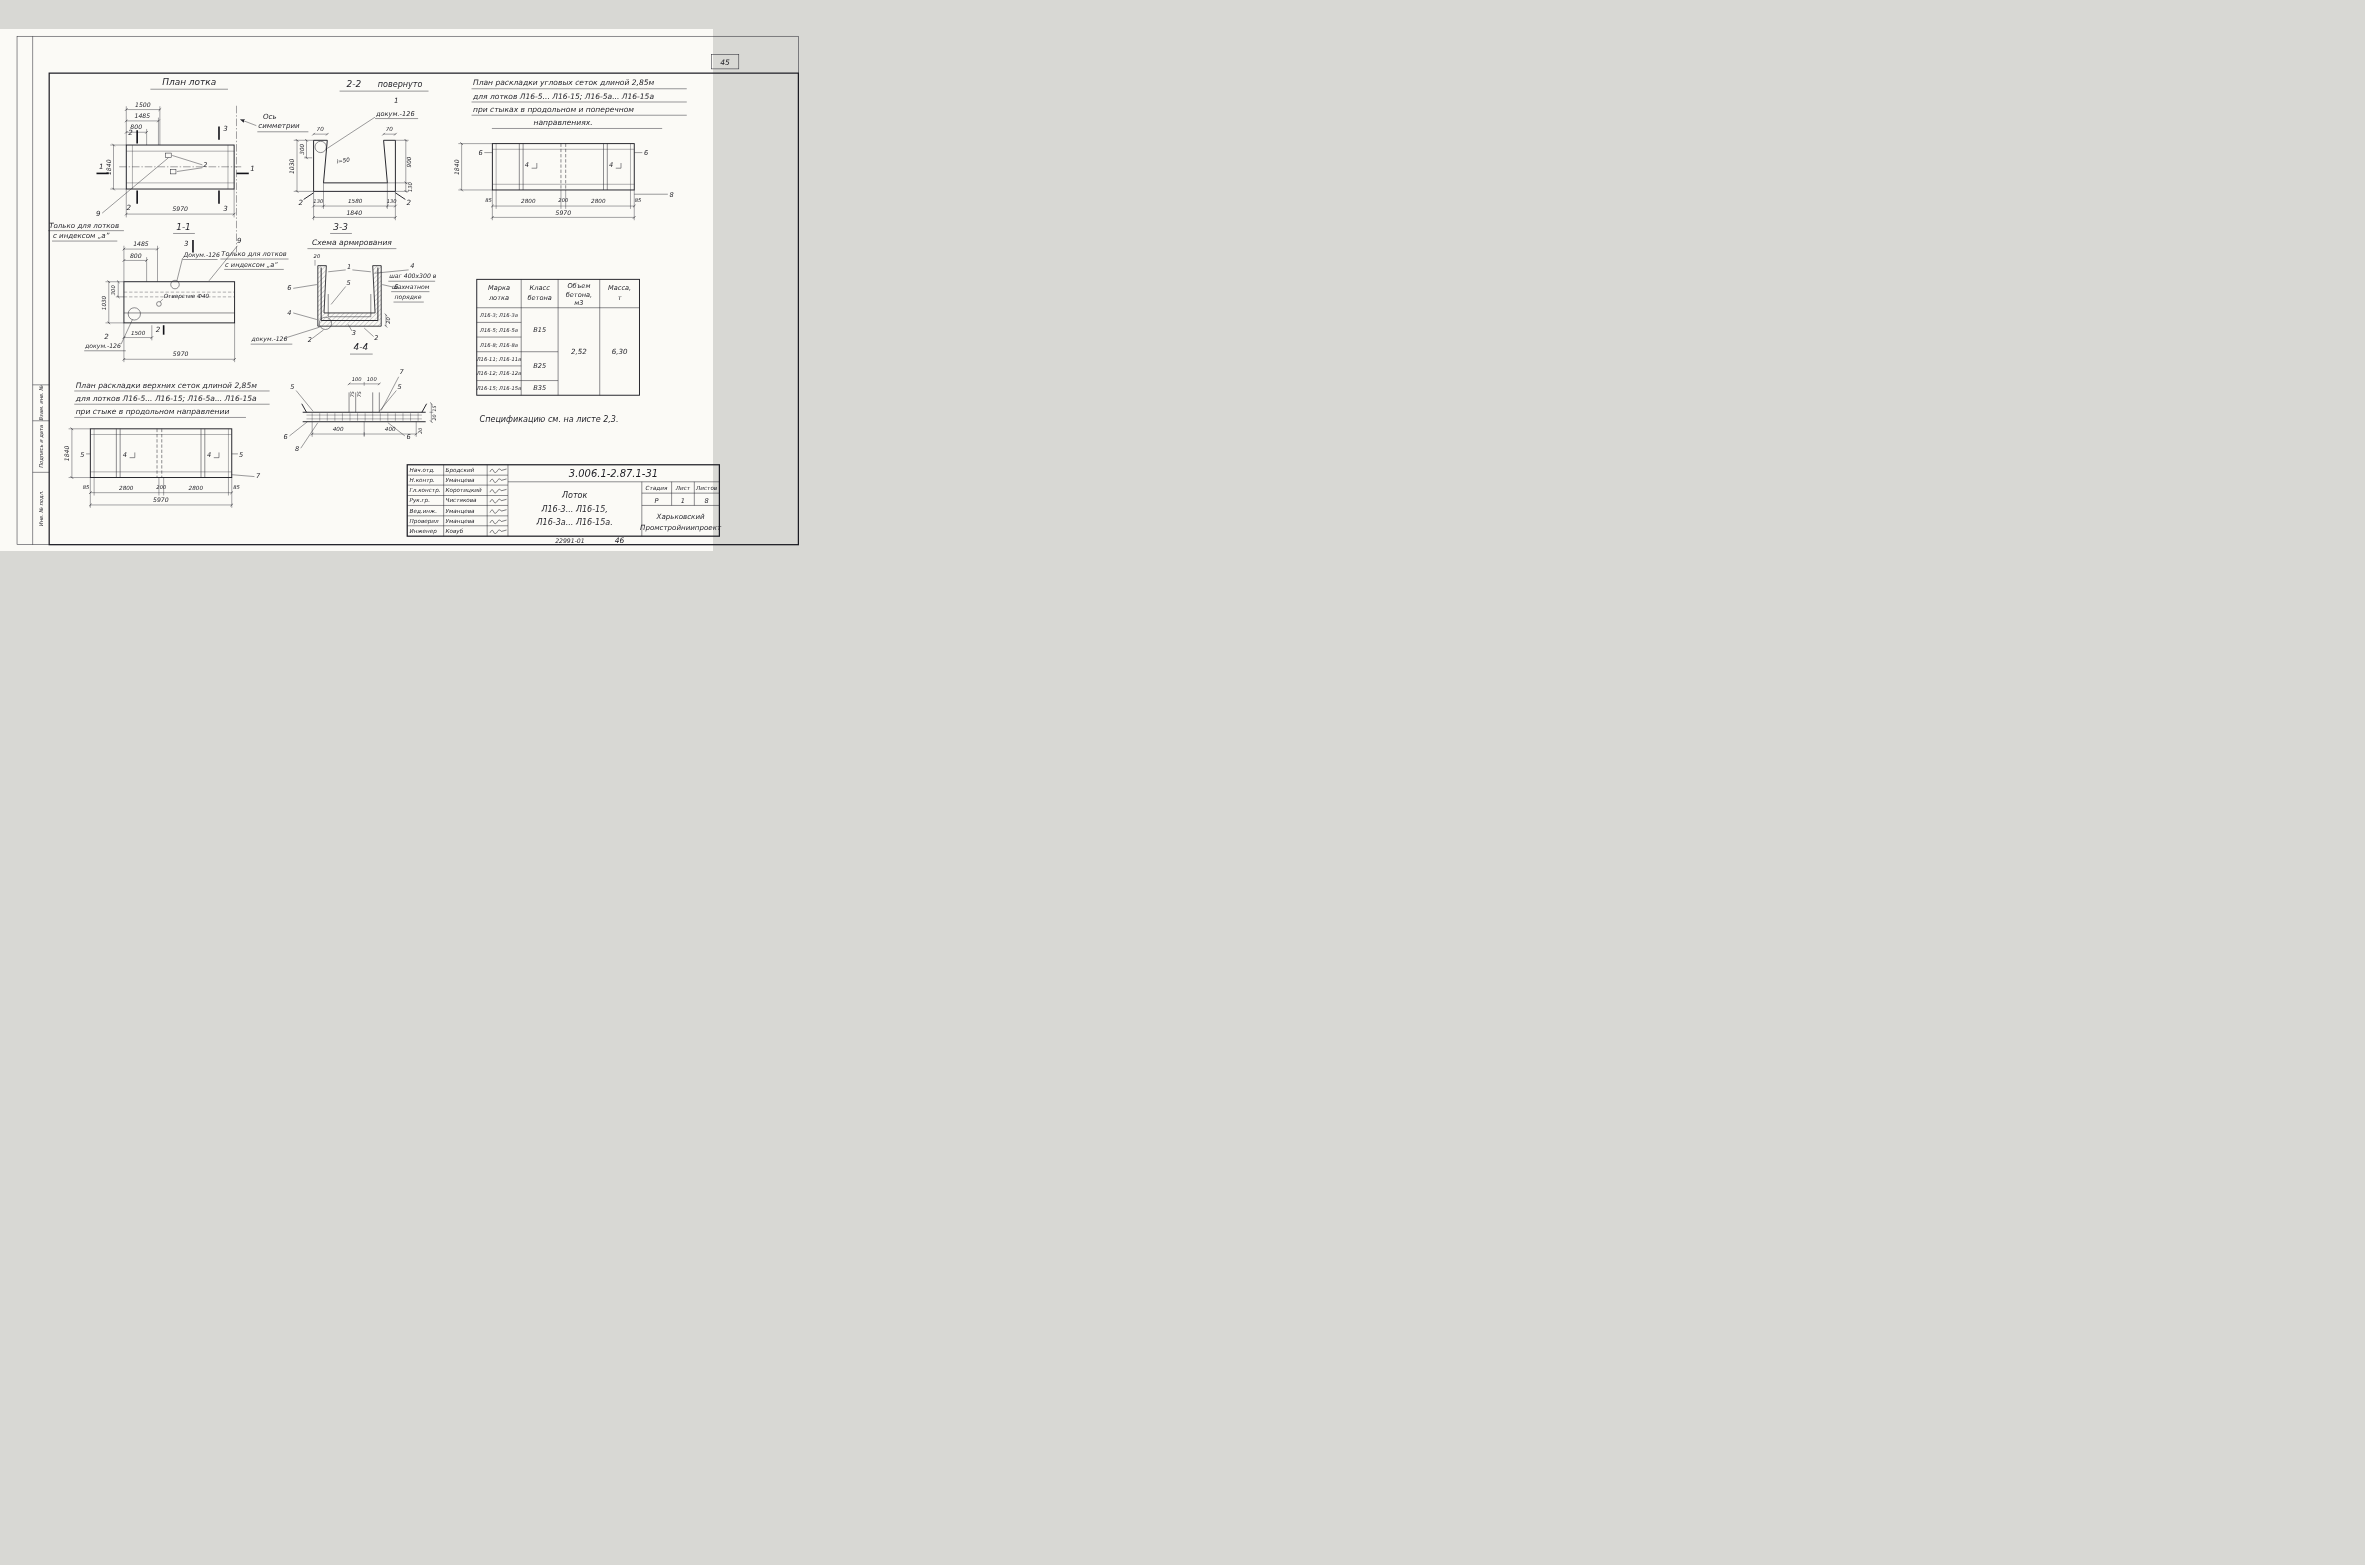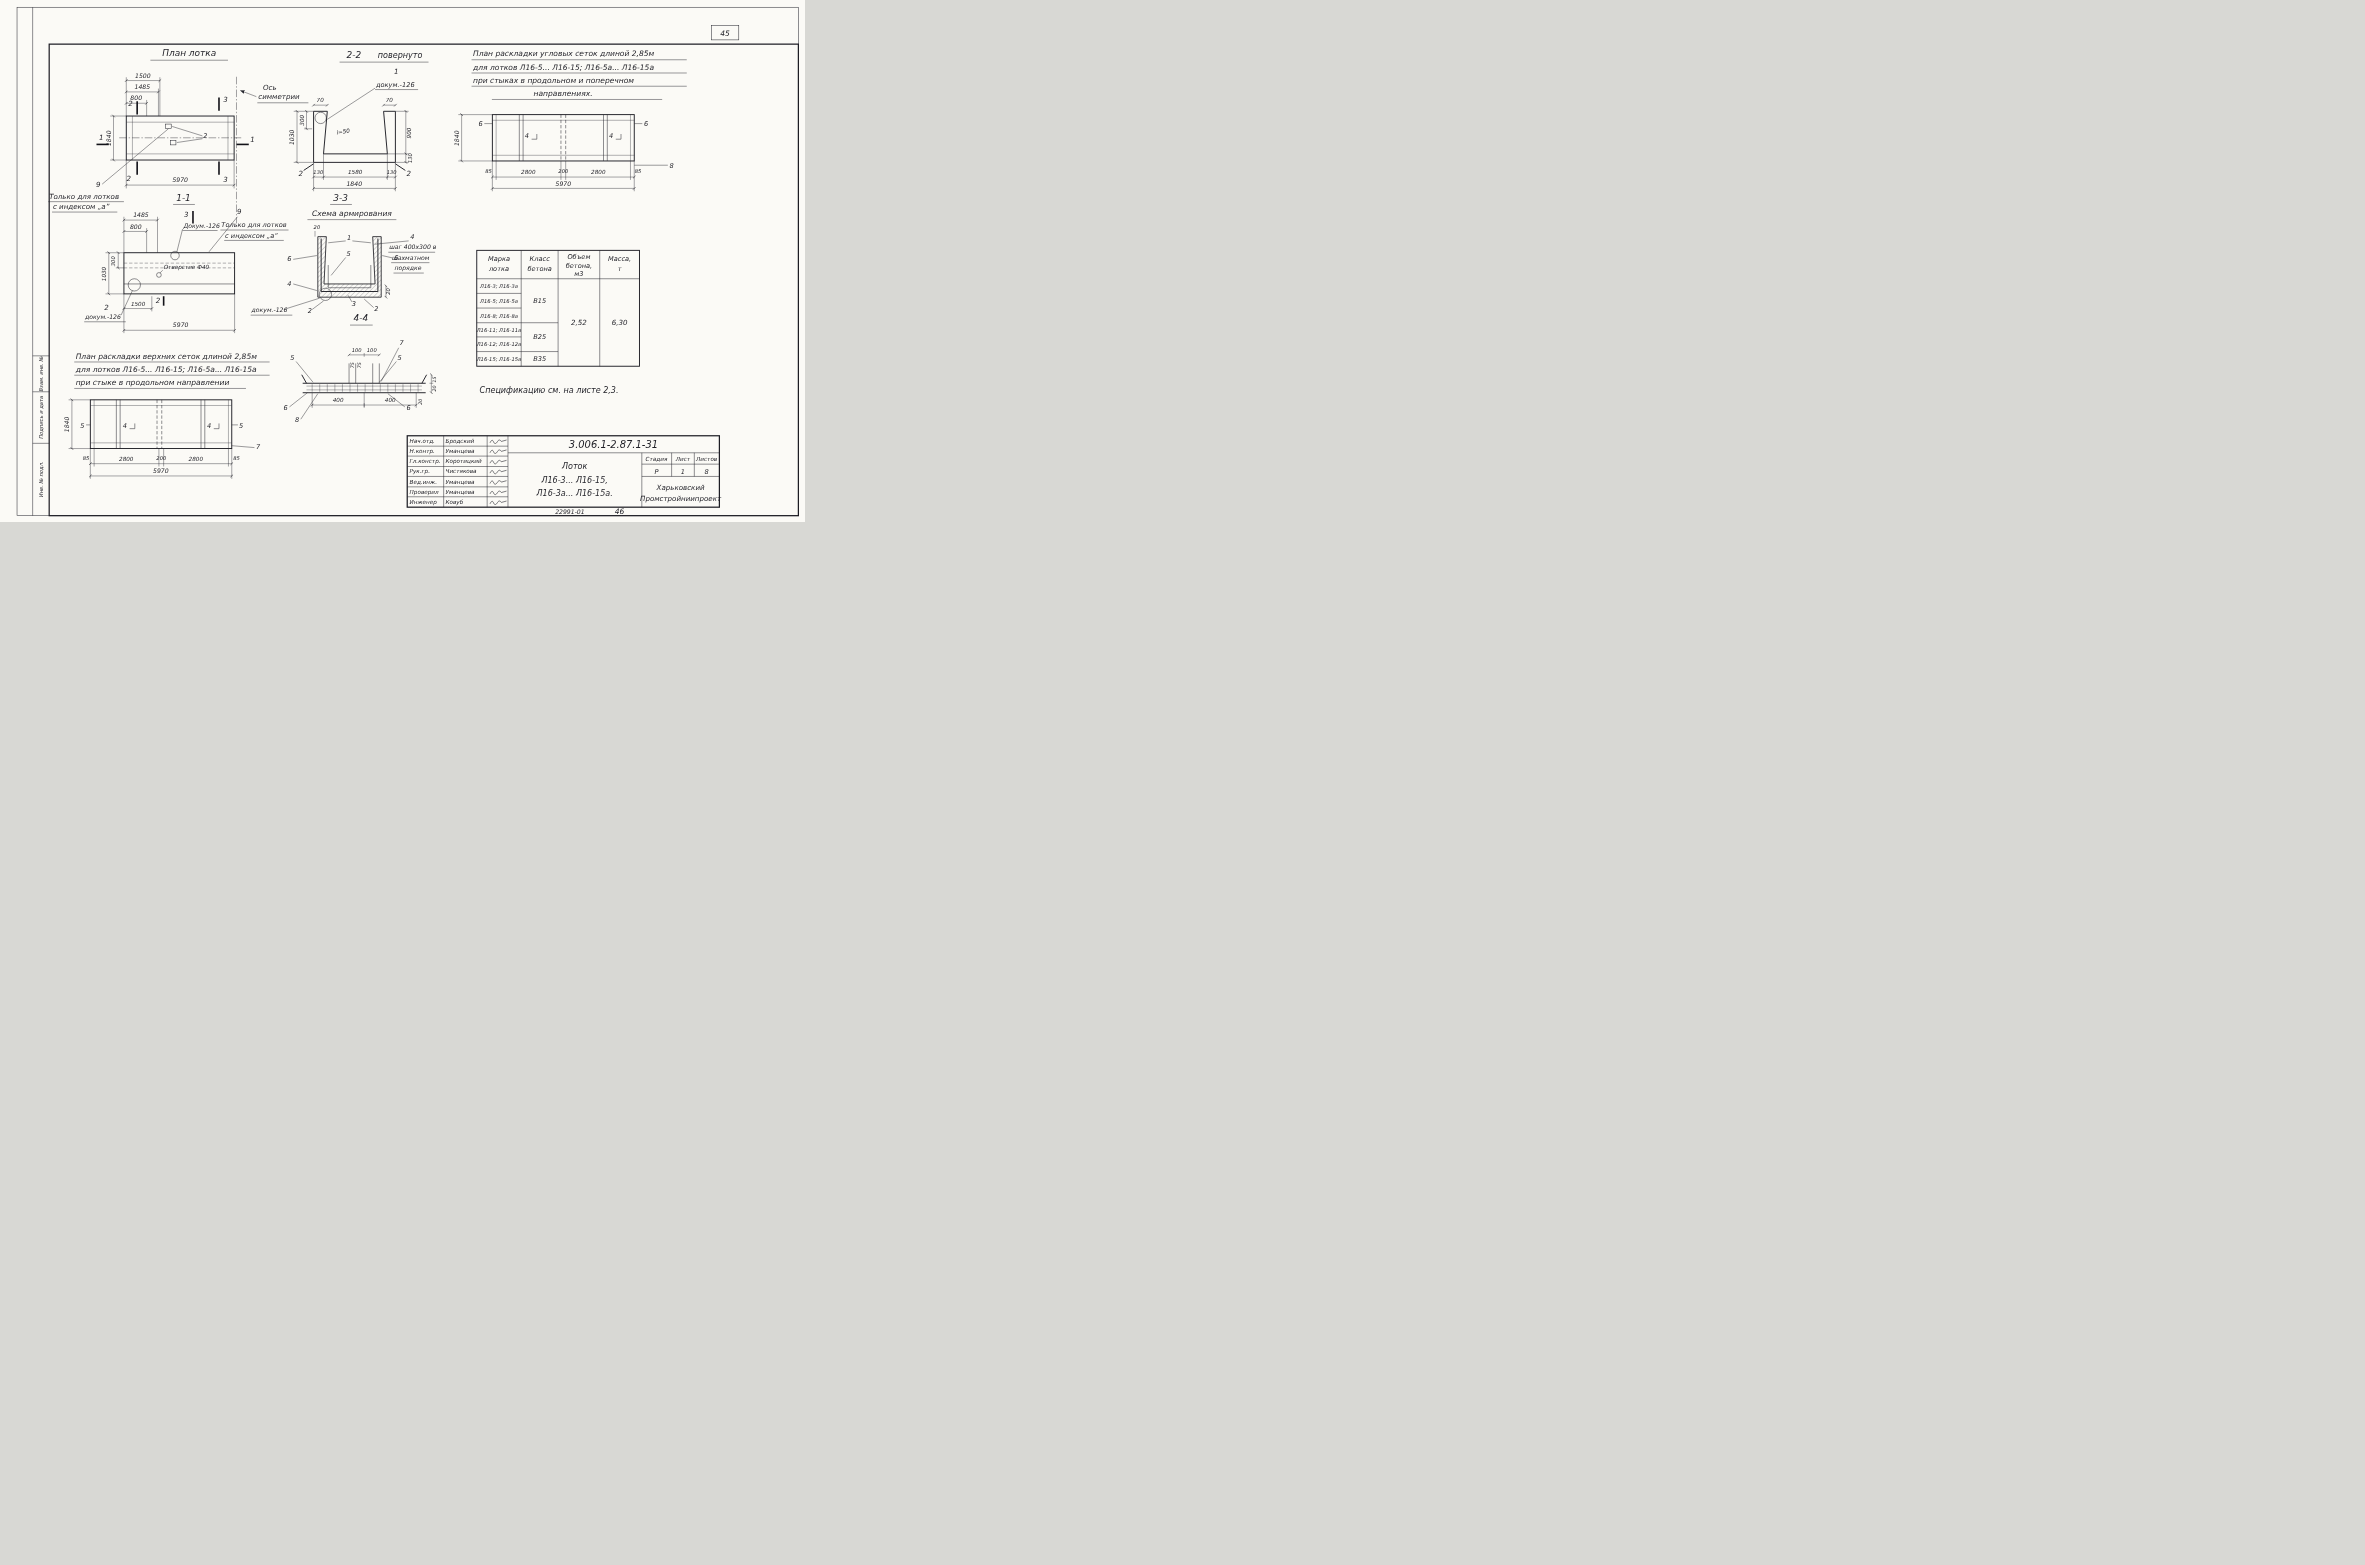--- a/index.html
+++ b/index.html
@@ -1,16 +1,16 @@
 <!DOCTYPE html>
 <html style="font-size:7.6px"><head>
 <meta charset="utf-8">
 <style>
   html,body{margin:0;padding:0;background:#d8d8d4;}
-  #sheet{width:805px;height:522px;position:relative;background:#fbfaf6;}
+  #sheet{width:713px;height:522px;position:relative;background:#fbfaf6;margin-top:29px;}
   svg{display:block;}
   svg text{font-family:"DejaVu Sans",sans-serif;font-style:italic;fill:#1f1f26;}
   .s1{stroke:#26262e;stroke-width:1.1;fill:none}
   .s08{stroke:#34343c;stroke-width:.8;fill:none}
   .s2{stroke:#1d1d24;stroke-width:2;fill:none}
   .s25{stroke:#1d1d24;stroke-width:2.6;fill:none}
   .dim{stroke:#2c2c34;stroke-width:.9;fill:none}
   .ldr{stroke:#2c2c34;stroke-width:1;fill:none}
   .cut{stroke:#121218;stroke-width:3.4;fill:none}
   .dash{stroke-dasharray:7 4}

